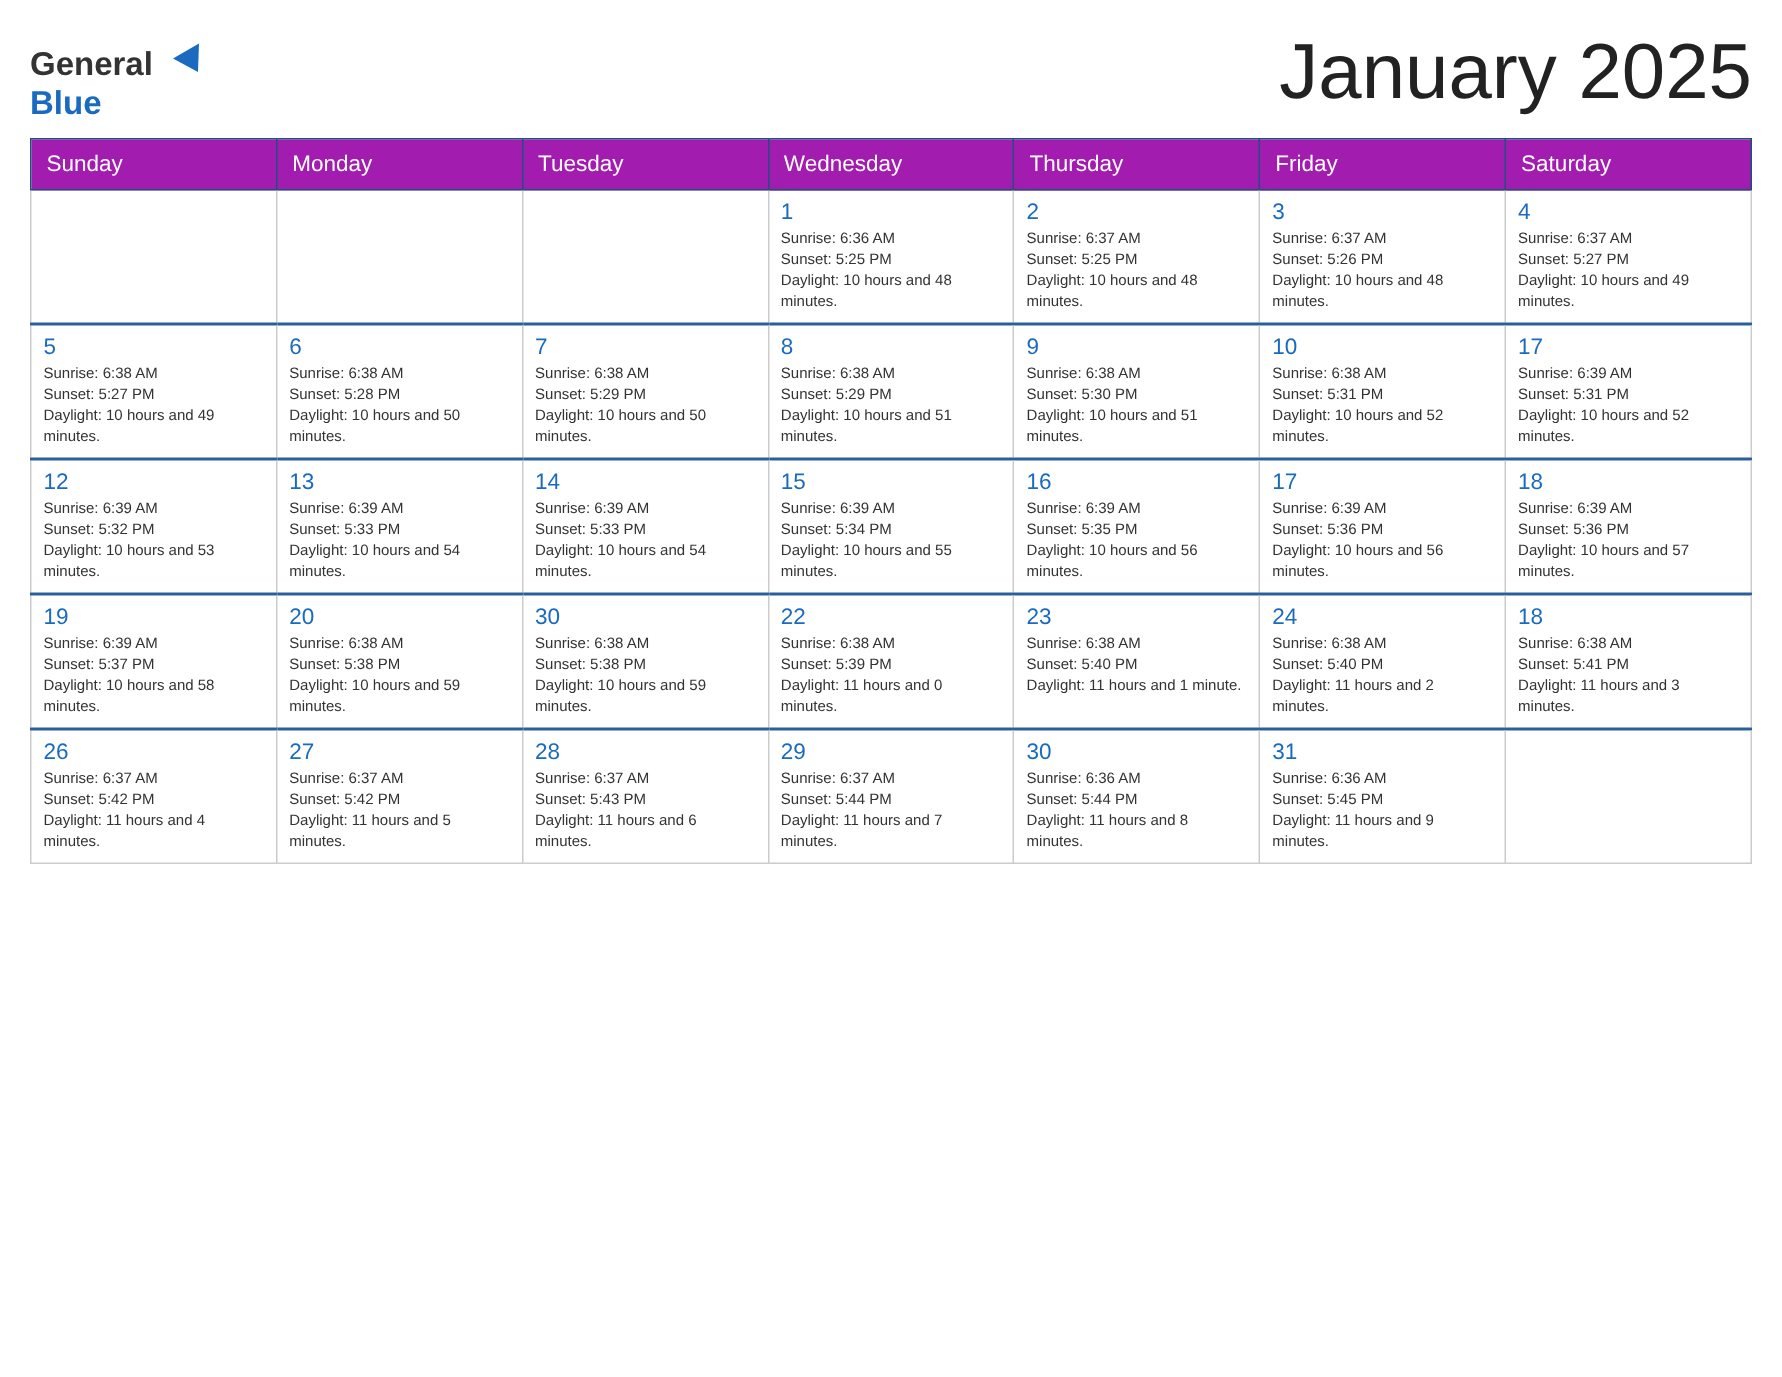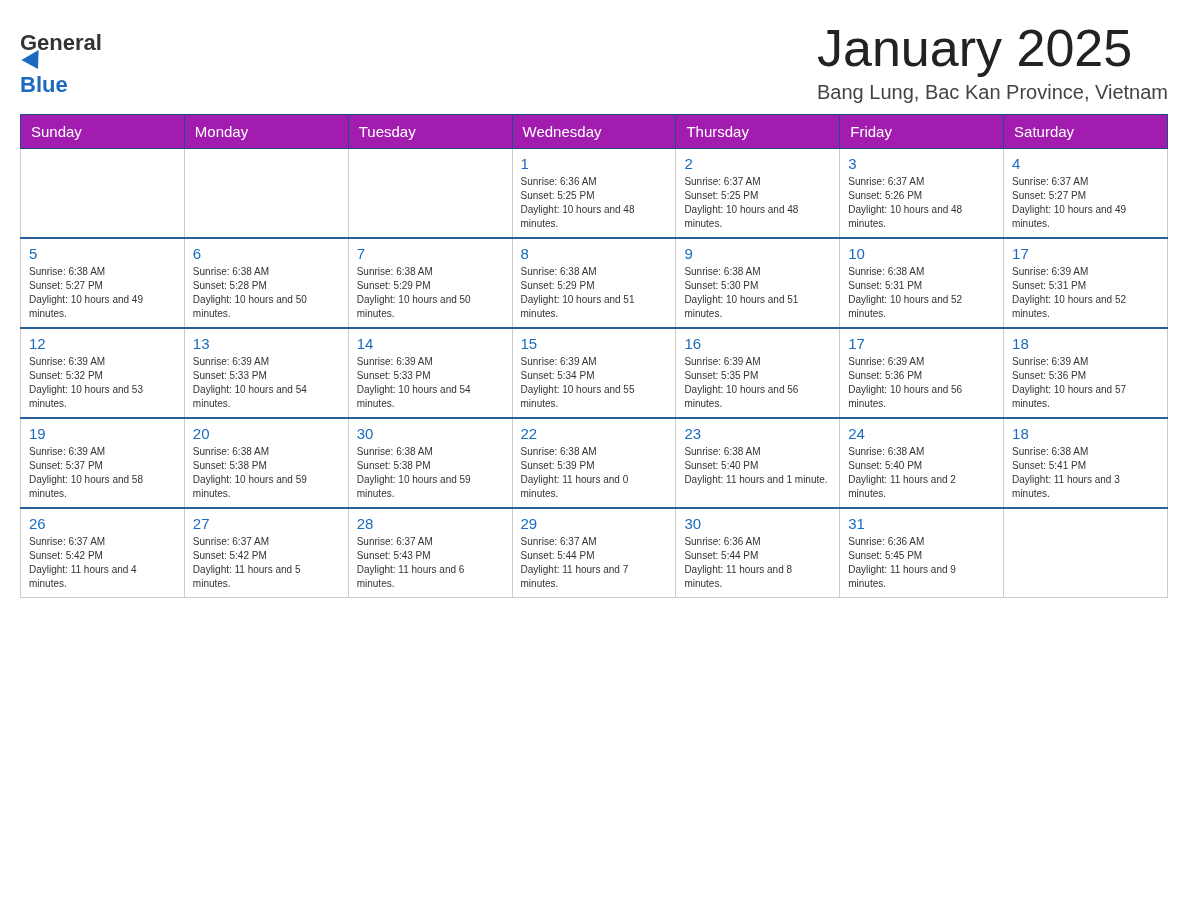--- a/index.html
+++ b/index.html
@@ -34,26 +34,25 @@
       border-right: 10px solid transparent;
       border-top: 16px solid #1a6bbf;
       margin-left: 4px;
       vertical-align: middle;
       transform: rotate(-30deg);
       position: relative;
       top: -2px;
     }
     .logo-top-row {
       display: flex;
-      align-items: flex-start;
-      gap: 0;
-      flex-direction: column;
+      align-items: center;
+      gap: 12px;
     }
     .title-area {
-      text-align: left;
+      text-align: center;
     }
     .main-title {
       font-size: 52px;
       font-weight: normal;
       color: #222;
       line-height: 1.1;
     }
     .subtitle {
       font-size: 20px;
       color: #444;
@@ -107,21 +106,20 @@
 <div class="header-area">
   <div class="logo">
     <div class="logo-top-row">
       <span class="logo-general">General</span>
       <span class="logo-triangle"></span>
     </div>
     <span class="logo-blue">Blue</span>
   </div>
   <div class="title-area">
     <div class="main-title">January 2025</div>
-    <div class="subtitle">Bang Lung, Bac Kan Province, Vietnam</div>
   </div>
 </div>
 
 <table class="calendar">
   <thead>
     <tr>
     <th>Sunday</th>
         <th>Monday</th>
         <th>Tuesday</th>
         <th>Wednesday</th>

